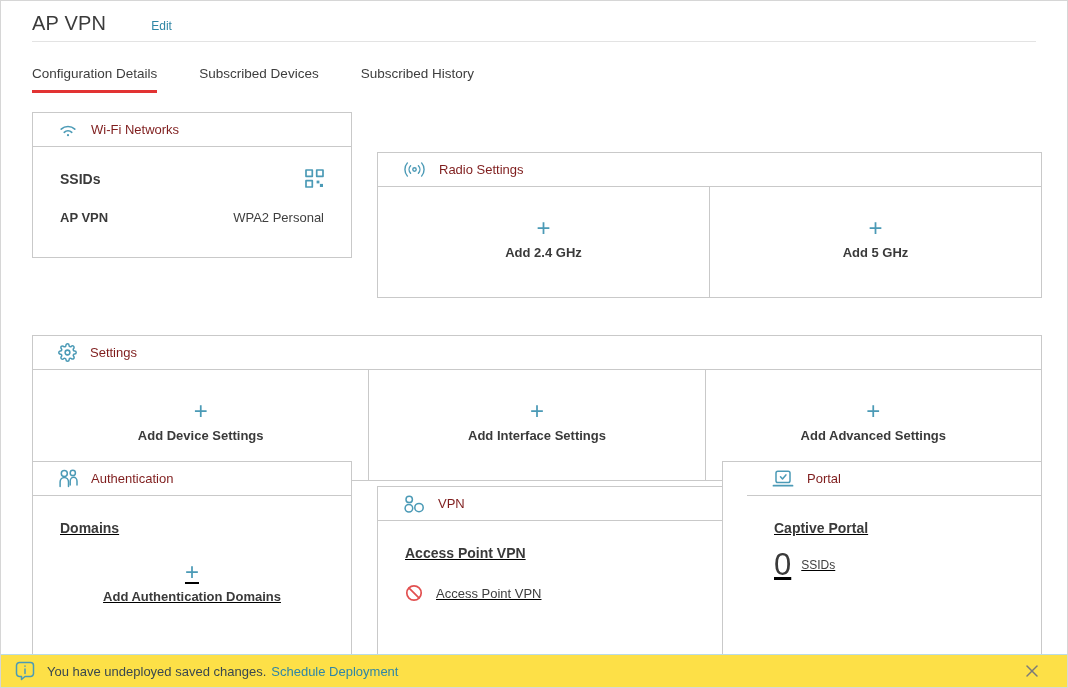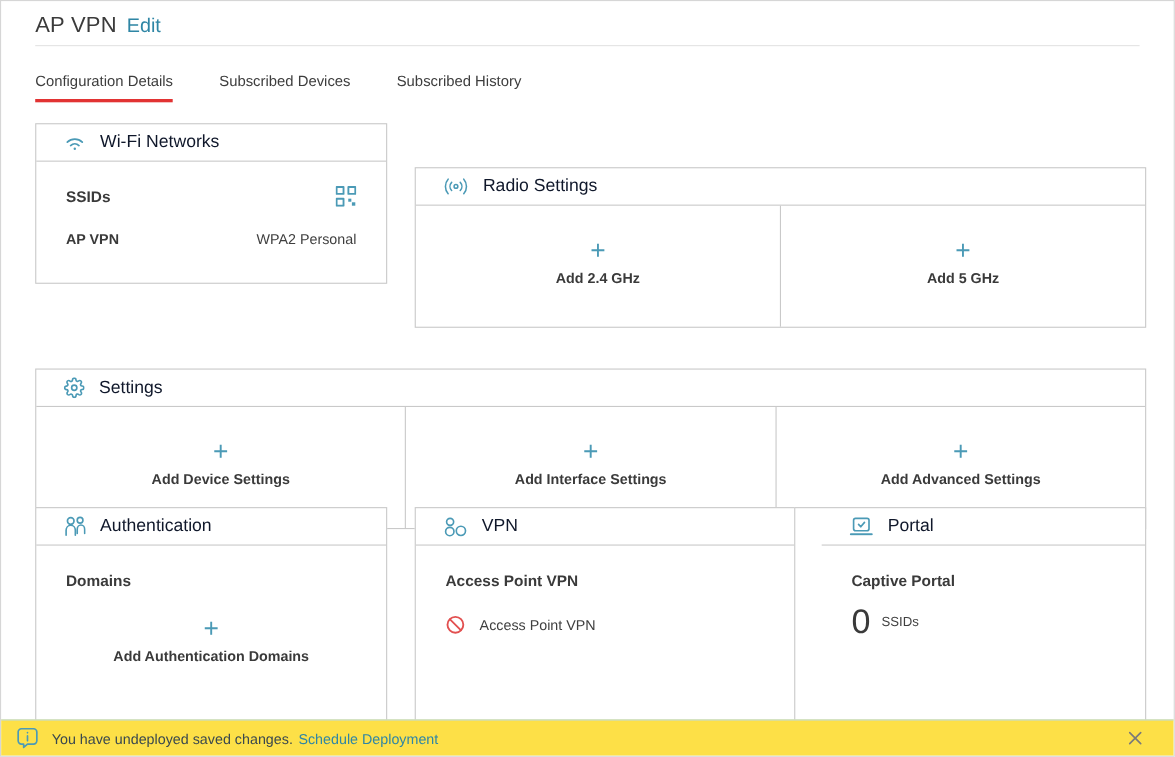--- a/index.html
+++ b/index.html
@@ -3,51 +3,51 @@
 <meta charset="utf-8">
 <style>
   * { margin:0; padding:0; box-sizing:border-box; }
   html,body { width:1068px; height:688px; }
   body { font-family:"Liberation Sans","DejaVu Sans",sans-serif; background:#fff; }
   .page { position:relative; width:1068px; height:688px; background:#fff; border:1px solid #d6d6d6; overflow:hidden; }
 
   
   .hdr { position:absolute; left:31px; top:11px; display:flex; align-items:baseline; gap:9px; }
   .hdr-title { font-size:20px; font-weight:500; color:#3b3b3b; letter-spacing:.2px; }
-  .hdr-edit { font-size:18px; color:#2f86a5; cursor:pointer; }
+  .hdr-edit { font-size:12px; color:#2f86a5; cursor:pointer;margin-left:36px; }
   .hdr-rule { position:absolute; left:31px; right:31px; top:40px; height:1px; background:#e3e3e3; }
 
   
   .tabs { position:absolute; left:31px; top:65px; display:flex; gap:42px; }
   .tab { font-size:13.5px; color:#3d3d3d; padding-bottom:9px; cursor:pointer; border-bottom:3px solid transparent; }
   .tab.active { border-bottom-color:#e23333; }
 
   
   .card { position:absolute; background:#fff; border:1px solid #c9c9c9; }
   .card-head { height:34px; border-bottom:1px solid #c9c9c9; display:flex; align-items:center; padding-left:25px; gap:13px; }
-  .card-head .ttl { font-size:16px; color:#0f172a; }
+  .card-head .ttl { font-size:13px; color:#7f1d1d; }
   .icon { display:inline-flex; align-items:center; }
   svg.tl { stroke:#4b9ab6; fill:none; stroke-width:1.6; stroke-linecap:round; stroke-linejoin:round; }
 
   .cells { display:flex; height:calc(100% - 34px); }
   .cell { flex:1; display:flex; flex-direction:column; align-items:center; justify-content:center; gap:7px; border-right:1px solid #c9c9c9; cursor:pointer; padding-bottom:6px; }
   .cell:last-child { border-right:none; }
   .plus { font-size:24px; font-weight:300; color:#4b9ab6; line-height:20px; }
   .cell-label { font-size:13px; font-weight:700; color:#3a3a3a; }
 
   
   .wifi-body { padding:22px 27px 0 27px; }
   .wifi-row1 { display:flex; justify-content:space-between; align-items:center; }
   .wifi-row1 .lbl { font-size:14px; font-weight:700; color:#3a3a3a; }
   .wifi-row2 { display:flex; justify-content:space-between; align-items:center; margin-top:22px; }
   .ssid-name { font-size:13px; font-weight:700; color:#3a3a3a; }
   .ssid-sec { font-size:13px; color:#3f3f3f; }
 
   
-  .sec-body { padding:24px 27px 0 27px; }
+  .sec-body { padding:24px 27px 0 27px;text-decoration:underline; }
   .sec-title { font-size:14px; font-weight:700; color:#3a3a3a; }
   .center-add { display:flex; flex-direction:column; align-items:center; gap:7px; margin-top:26px; cursor:pointer; }
   .vpn-item { display:flex; align-items:center; gap:13px; margin-top:23px; cursor:pointer; }
   .vpn-item .txt { font-size:13px; color:#3f3f3f; }
   .portal-count { display:flex; align-items:center; gap:10px; margin-top:13px; }
   .big-zero { font-size:31px; font-weight:300; color:#3a3a3a; line-height:1; }
   .count-lbl { font-size:12px; color:#3f3f3f; }
 
   
   .notif { position:absolute; left:0; right:0; bottom:0; height:33px; background:#fde047; border-top:1px solid #b9dce7; display:flex; align-items:center; padding:0 14px; z-index:5; }
@@ -168,21 +168,21 @@
     </div>
     <div class="sec-body">
       <div class="sec-title">Domains</div>
       <div class="center-add">
         <span class="plus">+</span>
         <span class="cell-label">Add Authentication Domains</span>
       </div>
     </div>
   </div>
 
-  <div class="card" style="left:376px;top:460px;width:380px;height:196px;">
+  <div class="card" style="left:376px;top:485px;width:380px;height:196px;">
     <div class="card-head">
       <span class="icon">
         <svg class="tl" width="22" height="20" viewBox="0 0 22 20" style="stroke-width:1.5">
           <circle cx="6.2" cy="5.4" r="3.2"></circle>
           <circle cx="5.9" cy="14.2" r="3.8"></circle>
           <circle cx="16" cy="13.6" r="4.2"></circle>
         </svg>
       </span>
       <span class="ttl">VPN</span>
     </div>

